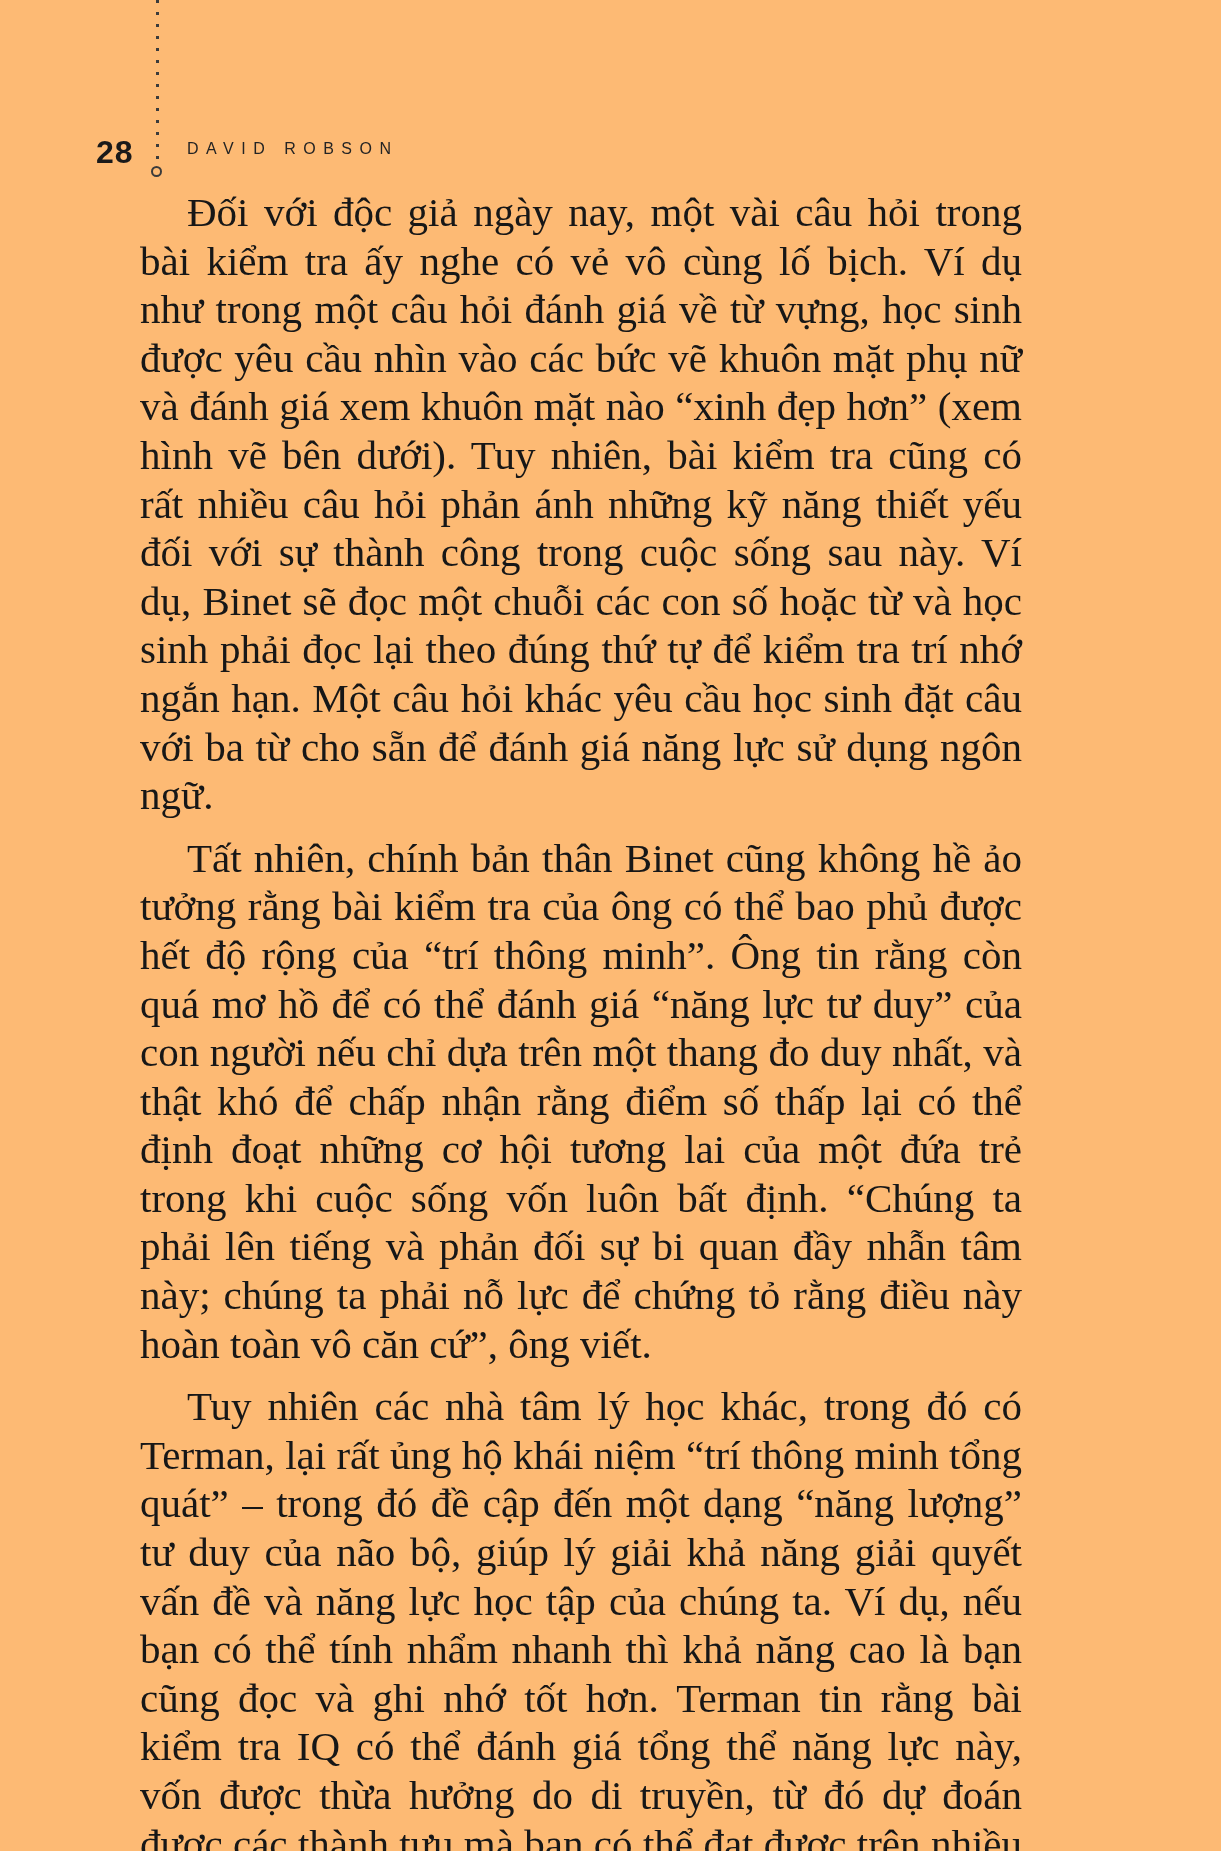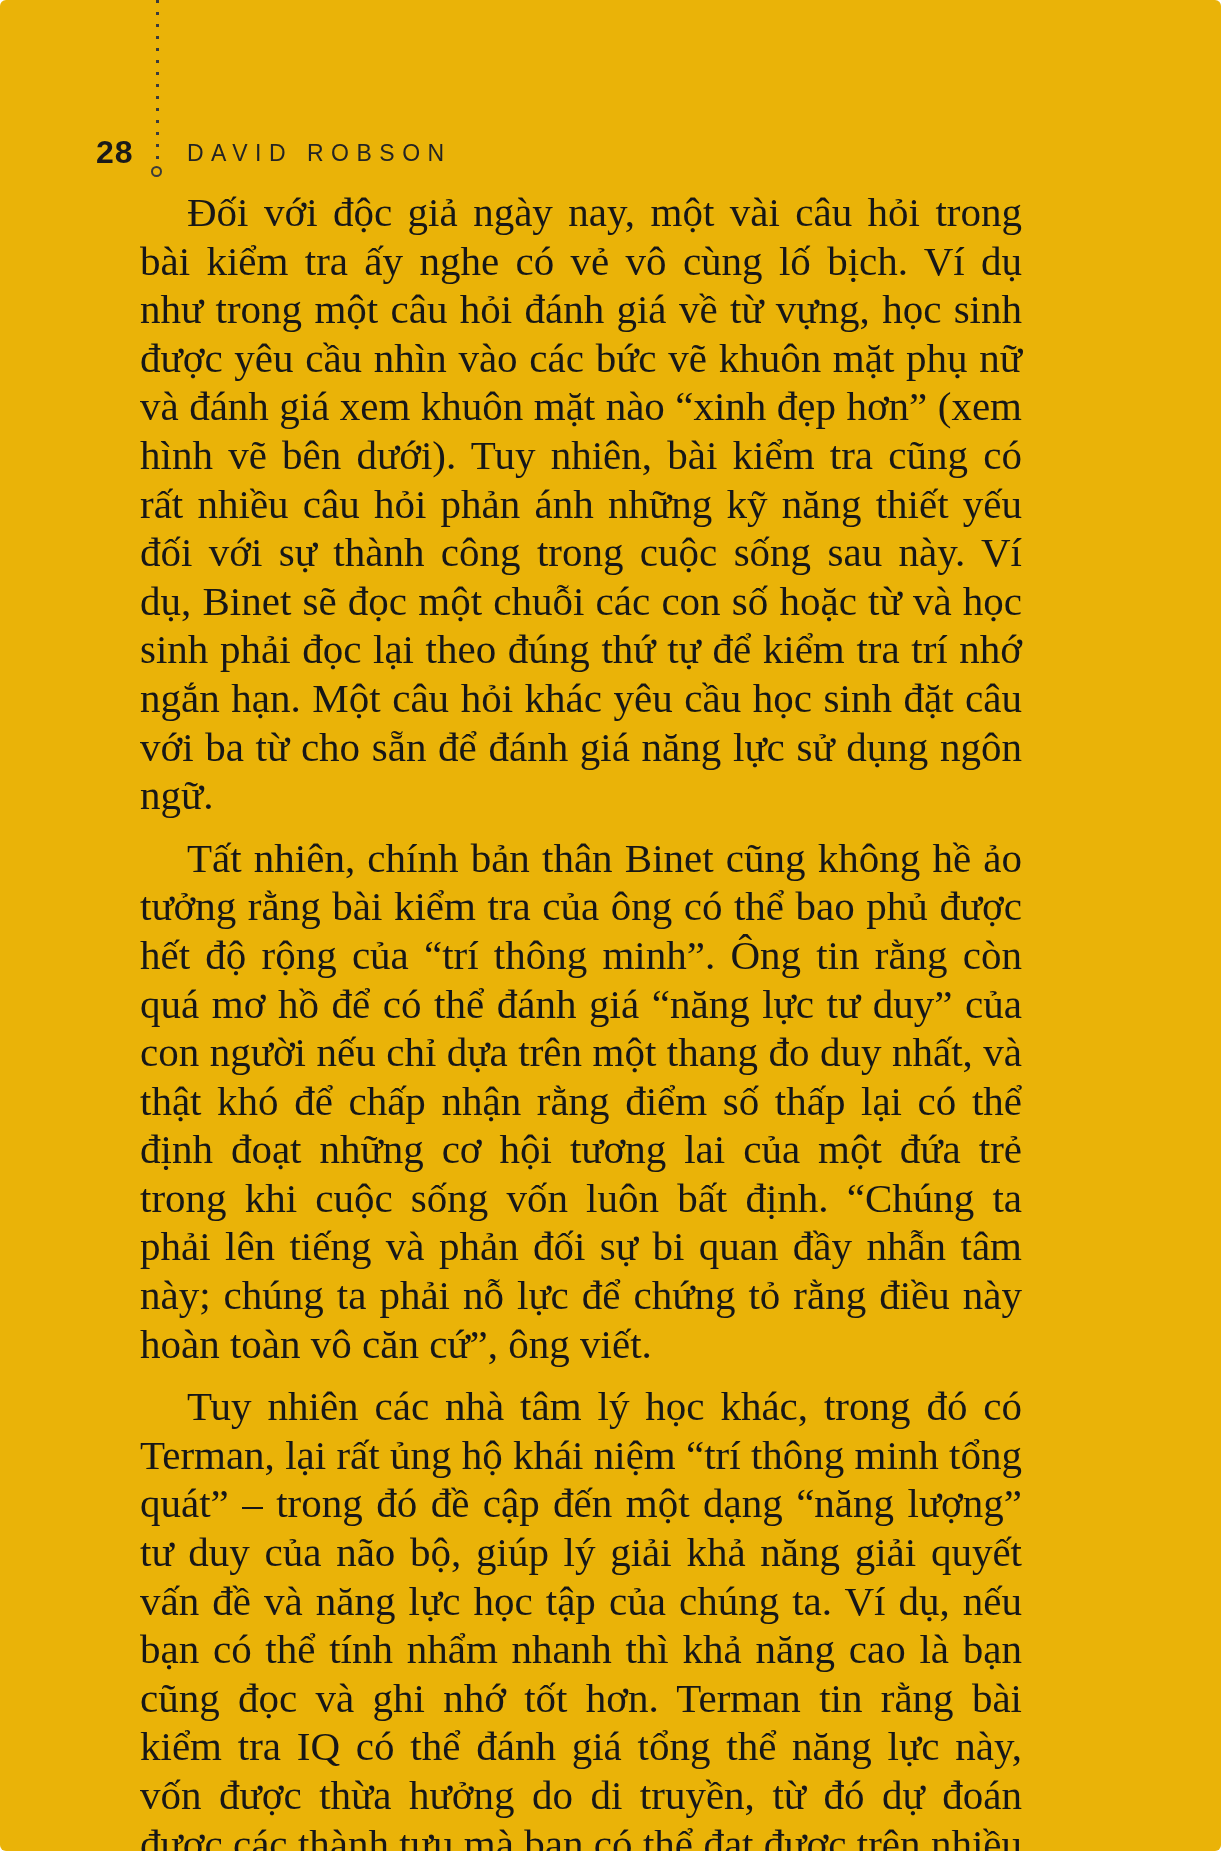--- a/index.html
+++ b/index.html
@@ -10,22 +10,21 @@
     width: 1221px;
     height: 1851px;
     background: #ffffff;
     position: relative;
     overflow: hidden;
     font-family: "Liberation Serif", serif;
   }
   .page {
     position: absolute;
     inset: 0;
-    background: #eab308;
-    border-radius: 6px;
+    background: #fdba74;
   }
 
   
   .page-num {
     position: absolute;
     left: 96px;
     top: 134px;
     font-family: "Liberation Sans", sans-serif;
     font-weight: 700;
     font-size: 32px;
@@ -53,21 +52,21 @@
     border: 2.5px solid #3b3b3b;
     border-radius: 50%;
     background: transparent;
   }
   .running-header {
     position: absolute;
     left: 187px;
     top: 140px;
     font-family: "Liberation Sans", sans-serif;
     font-weight: 400;
-    font-size: 23px;
+    font-size: 16px;
     letter-spacing: 7.5px;
     color: #242424;
     white-space: nowrap;
   }
 
   
   .text-block {
     position: absolute;
     left: 140px;
     top: 188px;

